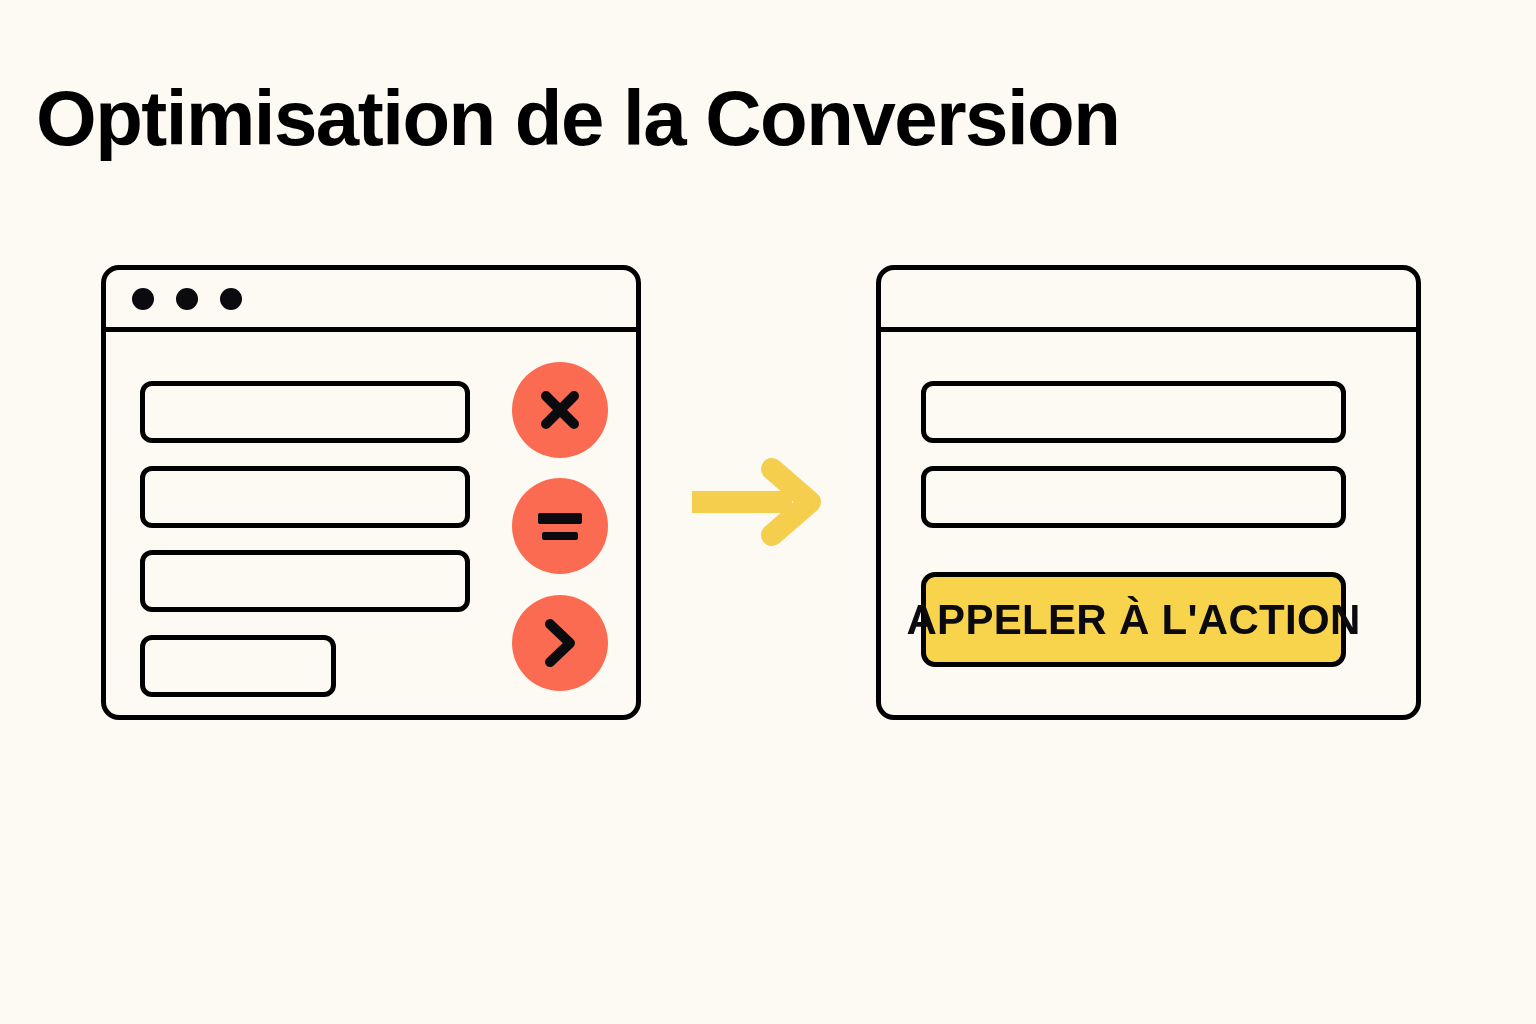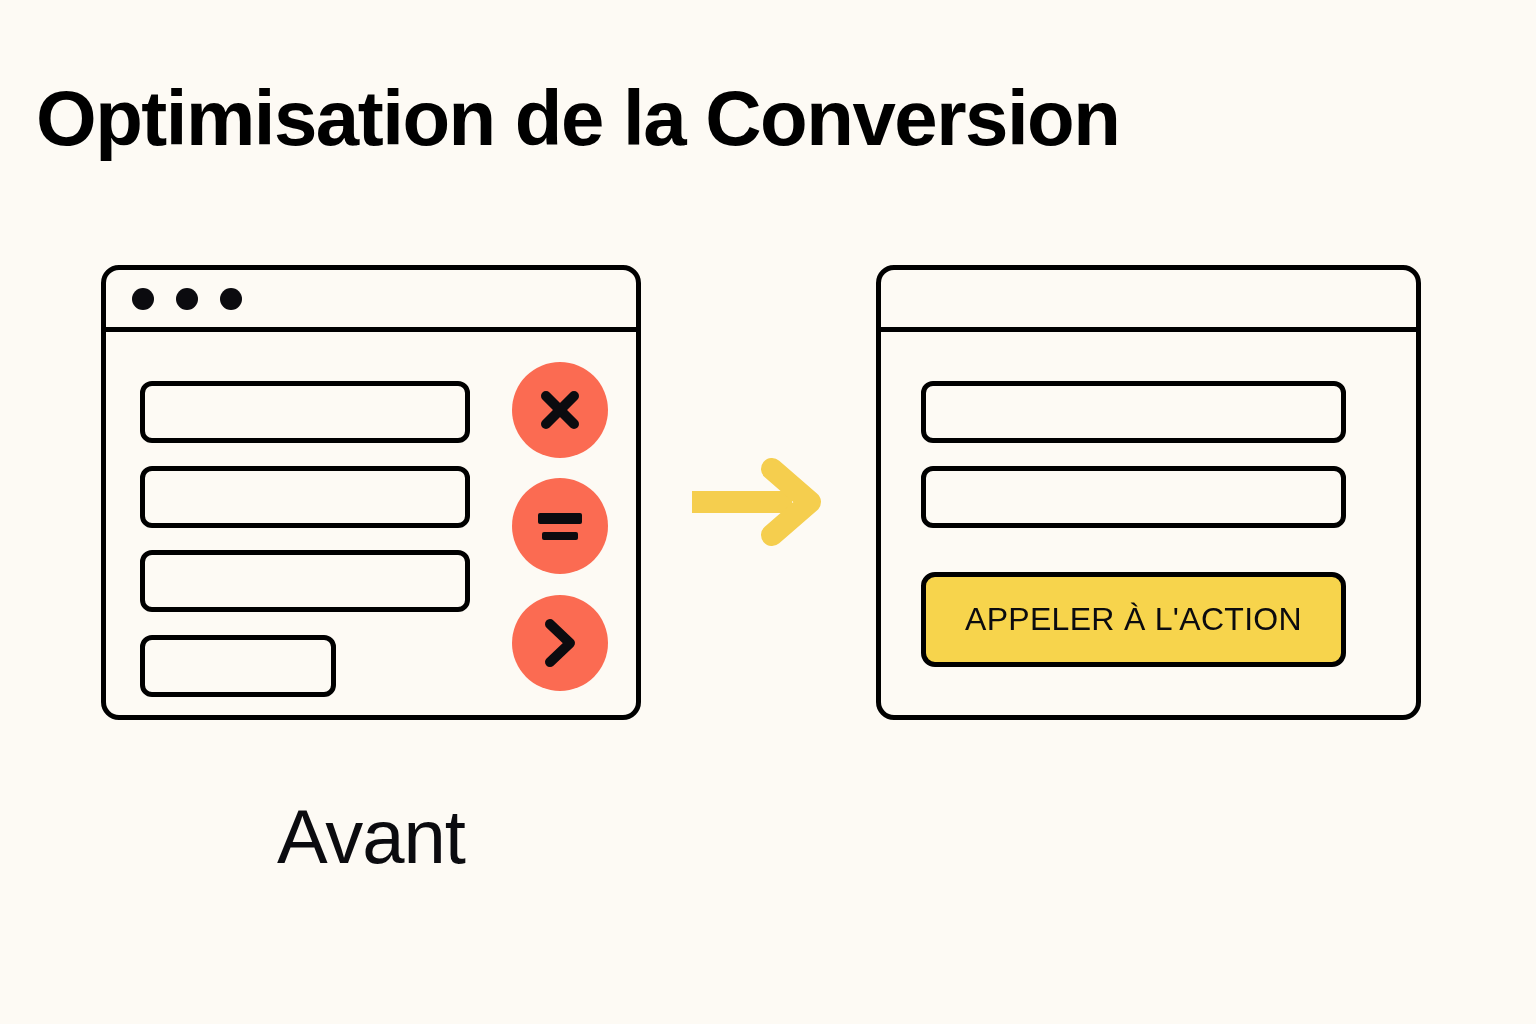--- a/index.html
+++ b/index.html
@@ -116,22 +116,22 @@
     width: 425px;
     height: 95px;
     border: 5px solid #000000;
     border-radius: 14px;
     display: flex;
     align-items: center;
     justify-content: center;
   }
 
   .cta-label {
-    font-size: 32px;
-    font-weight: 400;
+    font-size: 42px;
+    font-weight: 700;
     letter-spacing: 0.3px;
     color: #0B0B0F;
     white-space: nowrap;
   }
 
   
   .flow-arrow {
     position: absolute;
     left: 684px;
     top: 452px;
@@ -224,16 +224,15 @@
       <div class="field rw-f1"></div>
       <div class="field rw-f2"></div>
 
       <div class="cta-button" style="background:#F7D44C;">
         <span class="cta-label">APPELER À L'ACTION</span>
       </div>
 
     </div>
   </div>
 
-  <div class="caption caption-before">Avant</div>
 
 
 </div>
 
 </body></html>

